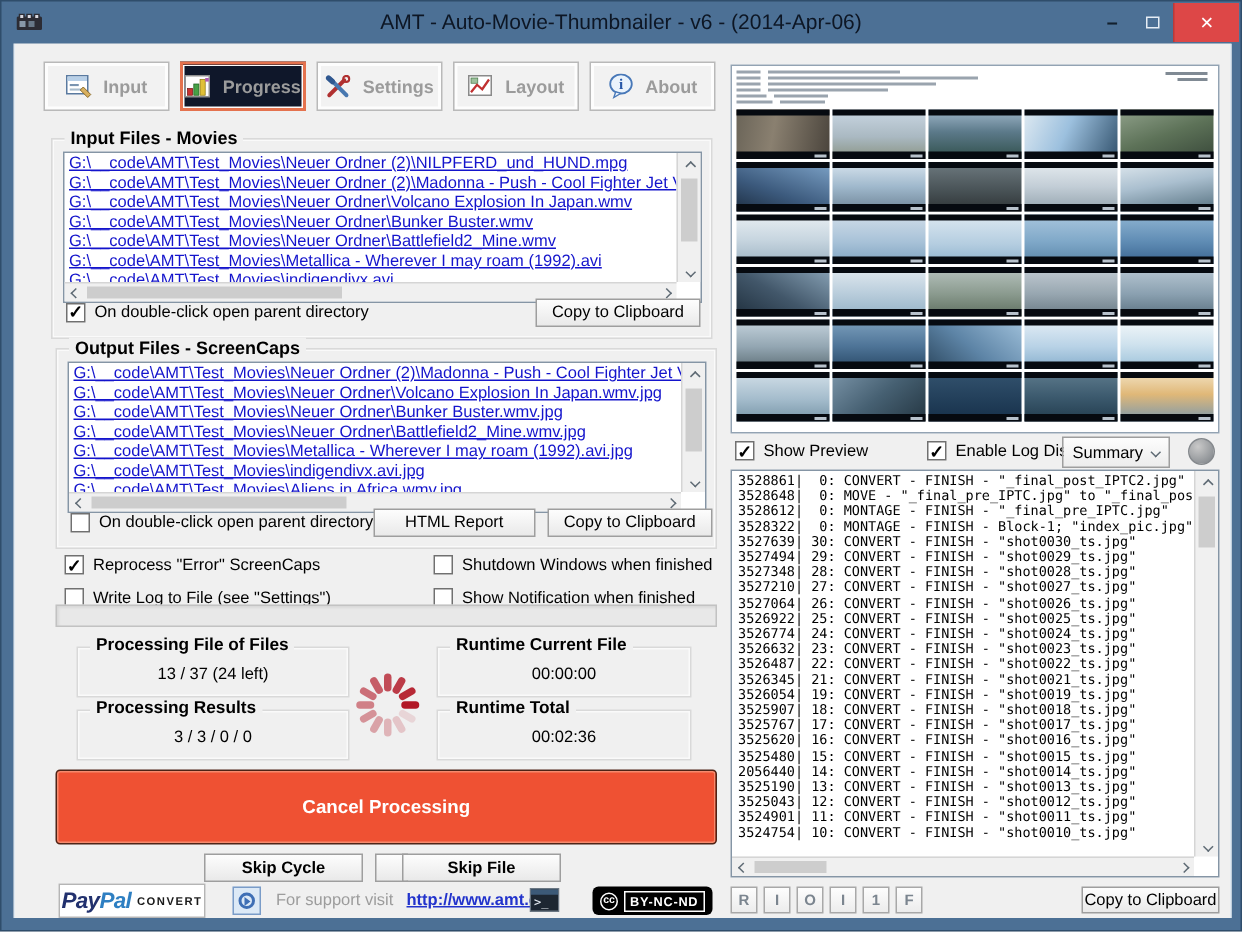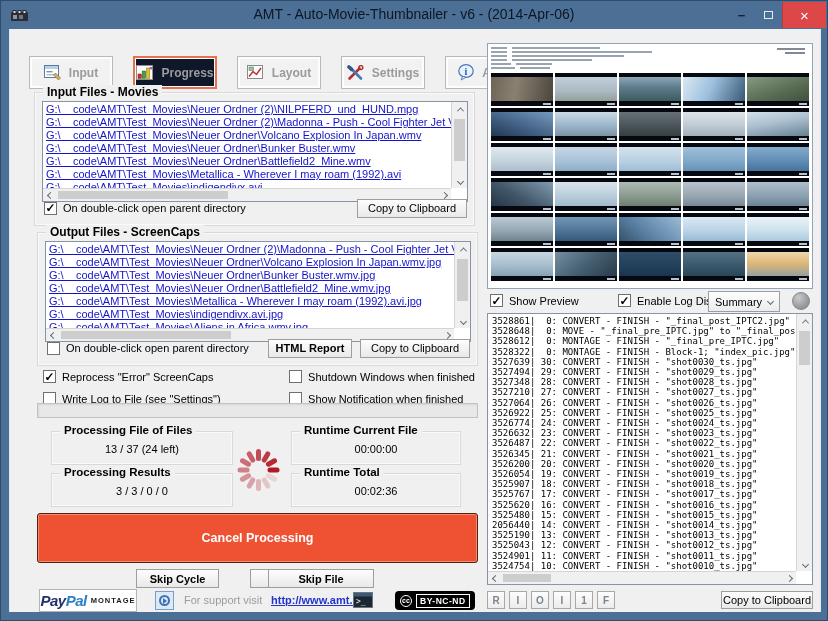--- a/index.html
+++ b/index.html
@@ -20,21 +20,21 @@
   .wc.max { width:27px; }
   .maxbox { width:9px; height:8px; border:1.5px solid #e6edf5; display:inline-block; }
   .wc.close { width:44px; background:#dd4747; color:#fff; font-size:15px; border-left:1px solid #b83a3a; }
 
   
   .content { position:absolute; left:8px; top:28px; width:812px; height:583px;
              background:#f0f0f0; overflow:hidden;
              box-shadow: inset -1px 0 0 #dfe9f3, inset 1px 0 0 #dfe9f3; }
 
   
-  #tabbar { position:absolute; left:20px; top:27px; display:flex; gap:20px; }
+  #tabbar { position:absolute; left:20px; top:12px; display:flex; gap:7px; }
   .tab { width:84px; height:33px; display:flex; align-items:center; justify-content:center; gap:7px;
          background:#f2f2f2; border:1px solid #b9b9b9; box-shadow: inset 0 0 0 2px #fdfdfd; cursor:pointer; }
   .tab.active { border:2px solid #e4724e; box-shadow: inset 0 0 0 1px #fdfdfd; background:#0f172a; }
   .tab-label { font-size:12px; font-weight:bold; color:#9b9b9b; }
   .tab-ic { display:flex; }
 
   
   .groupbox { position:absolute; border:1px solid #d9d9d9; box-shadow: inset 0 0 0 1px #fafafa; }
   .legend { position:absolute; top:-8px; left:8px; background:#f0f0f0; padding:0 4px;
             font-size:12px; font-weight:bold; color:#000; white-space:nowrap; }
@@ -72,21 +72,21 @@
   .check-row { display:flex; align-items:center; gap:6px; cursor:pointer; }
   .checkbox { width:13px; height:13px; background:#fff; border:1px solid #707070; flex:0 0 13px;
               display:inline-flex; align-items:center; justify-content:center;
               font-size:12px; line-height:12px; color:#000; font-weight:bold; }
   .check-label { font-size:11px; color:#000; white-space:nowrap; }
 
   
   .btn { height:19px; padding:0 10px; font-size:11px; color:#000; font-family:"Liberation Sans",sans-serif;
          background:linear-gradient(#fdfdfd,#e9e9e9); border:1px solid #9e9e9e; cursor:pointer; white-space:nowrap; }
   .btn.w105 { width:110px; padding:0; }
-  .btn.w100 { width:84px; padding:0;font-weight:bold; }
+  .btn.w100 { width:108px; padding:0; }
 
   
   #options { position:absolute; left:34px; top:341px; width:432px; display:flex; }
   .opt-col { display:flex; flex-direction:column; gap:9px; }
   #opt-col-left { width:248px; }
   #opt-col-right { flex:1; }
 
   
   #progressbar { position:absolute; left:28px; top:374px; width:441px; height:15px;
                  background:#e8e8e8; border:1px solid #c2c2c2; box-shadow: inset 1px 1px 2px rgba(0,0,0,.08); }
@@ -103,21 +103,21 @@
 
   
   #spinner { position:absolute; left:226px; top:418px; width:46px; height:46px; }
   .spin-bar { position:absolute; left:50%; top:50%; width:5px; height:12px; margin:-6px 0 0 -2.5px; border-radius:2.5px; }
 
   
   #cancel-btn { position:absolute; left:28px; top:484px; width:441px; height:50px;
                 background:#ef5133; border:1px solid #4e2316; border-radius:3px;
                 box-shadow: inset 0 0 0 1px #f68a6d; color:#fff; font-weight:bold; font-size:12.5px;
                 font-family:"Liberation Sans",sans-serif; cursor:pointer; }
-  #skip-cycle { position:absolute; left:127px; top:540px; width:83px; height:19px; font-weight:bold; }
+  #skip-cycle { position:absolute; left:127px; top:540px; width:106px; height:19px; font-weight:bold; }
   #pause-btn  { position:absolute; left:241px; top:540px; width:22px; height:19px; display:flex;
                 align-items:center; justify-content:center; gap:2px; }
   .pause-bar { width:3px; height:10px; background:#101820; display:inline-block; }
   #skip-file  { position:absolute; left:259px; top:540px; width:106px; height:19px; font-weight:bold; }
 
   
   #footer { position:absolute; left:0; top:560px; width:478px; height:23px; }
   .paypal-box { position:absolute; left:30px; top:0; width:98px; height:23px; background:#fff;
                 border:1px solid #b5b5b5; display:flex; align-items:center; justify-content:center; gap:4px; cursor:pointer; }
   .pp { font-style:italic; font-weight:bold; font-size:15px; letter-spacing:-0.5px; }
@@ -223,37 +223,37 @@
               <rect x="6.2" y="6" width="3.4" height="7.5" fill="#46a046" stroke="#1e601e" stroke-width="0.5"></rect>
               <rect x="10.4" y="3" width="3.4" height="10.5" fill="#e0c038" stroke="#907810" stroke-width="0.5"></rect>
               <rect x="13.8" y="2" width="2.4" height="2.4" fill="#b05ab0"></rect>
             </svg>
           </span>
           <span class="tab-label">Progress</span>
         </div>
         <div class="tab">
           <span class="tab-ic">
             <svg width="18" height="16" viewBox="0 0 18 16">
-              <rect x="0.5" y="0.5" width="15" height="13" fill="#fff" stroke="#8a8a8a"></rect>
-              <rect x="2" y="2" width="4.5" height="3.5" fill="#9cc09c" stroke="#4a7a4a" stroke-width="0.5"></rect>
-              <polyline points="2,11.5 6,6.5 9.5,9.5 14,3" fill="none" stroke="#c03030" stroke-width="1.5"></polyline>
-            </svg>
-          </span>
-          <span class="tab-label">Layout</span>
-        </div>
-        <div class="tab">
-          <span class="tab-ic">
-            <svg width="18" height="16" viewBox="0 0 18 16">
               <path d="M2.5 13.5 L12.5 3.5" stroke="#b03030" stroke-width="2.6" stroke-linecap="round"></path>
               <circle cx="13.8" cy="2.6" r="2" fill="none" stroke="#b03030" stroke-width="1.4"></circle>
               <path d="M3.5 3 L14 13.5" stroke="#4878b0" stroke-width="2.6" stroke-linecap="round"></path>
               <path d="M2 2 L4.6 4.4" stroke="#305890" stroke-width="3.6" stroke-linecap="round"></path>
             </svg>
           </span>
           <span class="tab-label">Settings</span>
+        </div>
+        <div class="tab">
+          <span class="tab-ic">
+            <svg width="18" height="16" viewBox="0 0 18 16">
+              <rect x="0.5" y="0.5" width="15" height="13" fill="#fff" stroke="#8a8a8a"></rect>
+              <rect x="2" y="2" width="4.5" height="3.5" fill="#9cc09c" stroke="#4a7a4a" stroke-width="0.5"></rect>
+              <polyline points="2,11.5 6,6.5 9.5,9.5 14,3" fill="none" stroke="#c03030" stroke-width="1.5"></polyline>
+            </svg>
+          </span>
+          <span class="tab-label">Layout</span>
         </div>
         <div class="tab">
           <span class="tab-ic">
             <svg width="18" height="17" viewBox="0 0 18 17">
               <ellipse cx="9" cy="7" rx="7.2" ry="6.4" fill="#eaf3fc" stroke="#4878b8" stroke-width="1.2"></ellipse>
               <path d="M5.5 12.2 L4.2 16 L9 13.2 Z" fill="#eaf3fc" stroke="#4878b8" stroke-width="0.9"></path>
               <text x="9" y="10.6" font-size="10" font-weight="bold" fill="#2858a8" text-anchor="middle" font-family="Liberation Serif, serif">i</text>
             </svg>
           </span>
           <span class="tab-label">About</span>
@@ -406,21 +406,21 @@
     <button class="btn" id="skip-cycle">Skip Cycle</button>
     <button class="btn" id="pause-btn">
       <span class="pause-bar"></span>
         <span class="pause-bar"></span>
     </button>
     <button class="btn" id="skip-file">Skip File</button>
 
     <div id="footer">
       <span class="paypal-box">
         <span class="pp"><span class="pp1">Pay</span><span class="pp2">Pal</span></span>
-        <span class="donate">MONTAGE</span>
+        <span class="donate">CONVERT</span>
       </span>
       <span class="media-icon">
         <span class="media-ring">
             <span class="media-tri"></span>
           </span>
       </span>
       <span class="support-text">For support visit</span>
       <a class="support-link">http://www.amt.cc</a>
       <span class="console-icon">
         <svg width="20" height="16" viewBox="0 0 20 16">
@@ -587,21 +587,20 @@
           <div class="log-line">3527639| 30: CONVERT - FINISH - "shot0030_ts.jpg"</div>
           <div class="log-line">3527494| 29: CONVERT - FINISH - "shot0029_ts.jpg"</div>
           <div class="log-line">3527348| 28: CONVERT - FINISH - "shot0028_ts.jpg"</div>
           <div class="log-line">3527210| 27: CONVERT - FINISH - "shot0027_ts.jpg"</div>
           <div class="log-line">3527064| 26: CONVERT - FINISH - "shot0026_ts.jpg"</div>
           <div class="log-line">3526922| 25: CONVERT - FINISH - "shot0025_ts.jpg"</div>
           <div class="log-line">3526774| 24: CONVERT - FINISH - "shot0024_ts.jpg"</div>
           <div class="log-line">3526632| 23: CONVERT - FINISH - "shot0023_ts.jpg"</div>
           <div class="log-line">3526487| 22: CONVERT - FINISH - "shot0022_ts.jpg"</div>
           <div class="log-line">3526345| 21: CONVERT - FINISH - "shot0021_ts.jpg"</div>
-          <div class="log-line">3526200| 20: CONVERT - FINISH - "shot0020_ts.jpg"</div>
           <div class="log-line">3526054| 19: CONVERT - FINISH - "shot0019_ts.jpg"</div>
           <div class="log-line">3525907| 18: CONVERT - FINISH - "shot0018_ts.jpg"</div>
           <div class="log-line">3525767| 17: CONVERT - FINISH - "shot0017_ts.jpg"</div>
           <div class="log-line">3525620| 16: CONVERT - FINISH - "shot0016_ts.jpg"</div>
           <div class="log-line">3525480| 15: CONVERT - FINISH - "shot0015_ts.jpg"</div>
           <div class="log-line">2056440| 14: CONVERT - FINISH - "shot0014_ts.jpg"</div>
           <div class="log-line">3525190| 13: CONVERT - FINISH - "shot0013_ts.jpg"</div>
           <div class="log-line">3525043| 12: CONVERT - FINISH - "shot0012_ts.jpg"</div>
           <div class="log-line">3524901| 11: CONVERT - FINISH - "shot0011_ts.jpg"</div>
           <div class="log-line">3524754| 10: CONVERT - FINISH - "shot0010_ts.jpg"</div>

